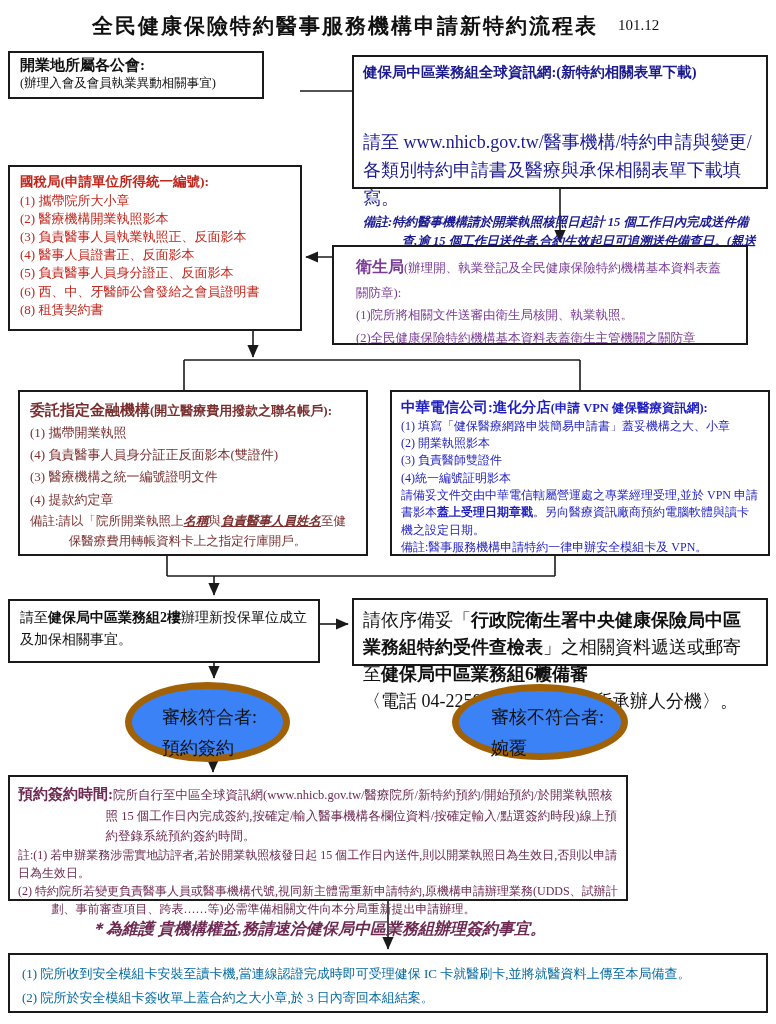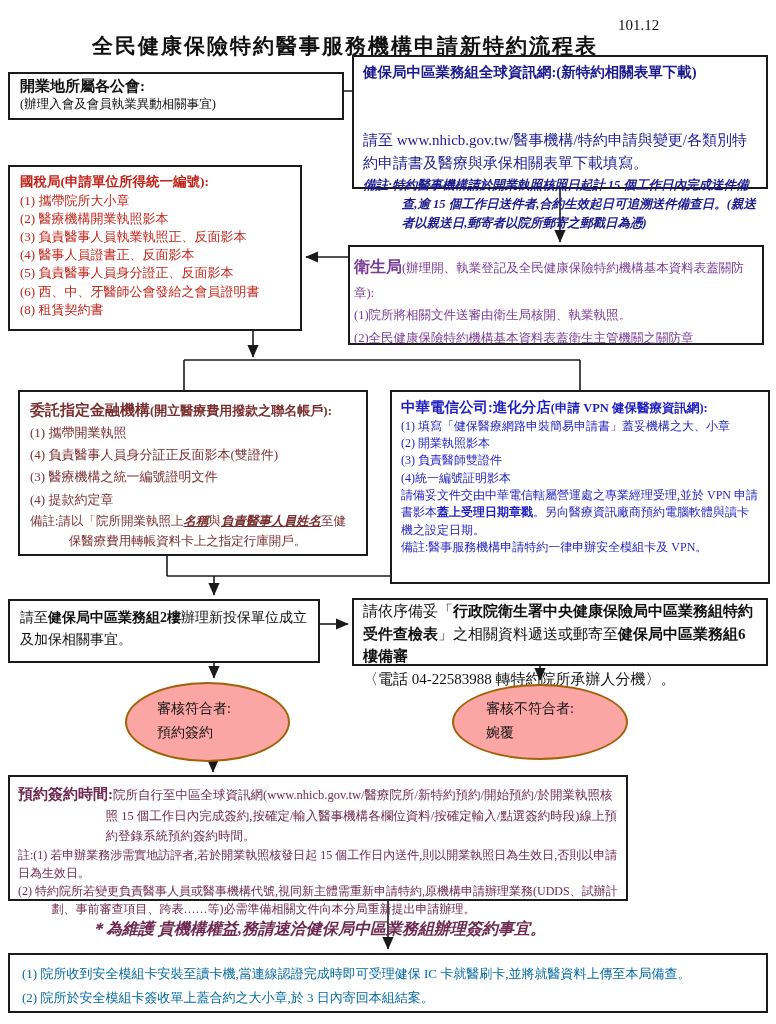--- a/index.html
+++ b/index.html
@@ -3,74 +3,74 @@
 <meta charset="utf-8">
 <style>
   html,body{margin:0;padding:0;background:#e8e8e8;}
   #canvas{
     position:relative;width:776px;height:1024px;background:#ffffff;
     font-family:"Liberation Serif","DejaVu Serif",serif;color:#111;
     overflow:hidden;margin:0 auto;
   }
   .abs{position:absolute;}
   .box{position:absolute;border:2px solid #1a1a1a;background:#fff;box-sizing:border-box;}
-  #title{left:0;top:12px;width:690px;text-align:center;font-size:21px;font-weight:bold;letter-spacing:2px;margin-top:20px;}
+  #title{left:0;top:12px;width:690px;text-align:center;font-size:21px;font-weight:bold;letter-spacing:2px;}
   #version{left:618px;top:17px;font-size:15px;}
 
   
-  #box-guild{left:8px;top:72px;width:336px;height:48px;padding:3px 10px;}
+  #box-guild{left:8px;top:51px;width:256px;height:48px;padding:3px 10px;}
   #box-guild .t{font-size:15px;font-weight:bold;}
   #box-guild .s{font-size:12.5px;}
 
   
   #box-nhi-web{left:352px;top:55px;width:416px;height:134px;padding:6px 9px;color:#1b1b8f;}
   #box-nhi-web .t{font-size:14.5px;font-weight:bold;margin-bottom:3px;}
-  #box-nhi-web .b{font-size:15px;line-height:1.55;margin-top:47px;}
+  #box-nhi-web .b{font-size:18px;line-height:1.55;margin-top:47px;}
   #box-nhi-web .n{font-size:12.5px;line-height:1.55;font-weight:bold;font-style:italic;
                   padding-left:3.1em;text-indent:-3.1em;}
 
   
   #box-tax{left:8px;top:165px;width:294px;height:166px;padding:5px 10px;color:#c0261c;}
   #box-tax .t{font-size:13.5px;font-weight:bold;line-height:1.45;}
   #box-tax .i{font-size:13px;line-height:1.4;}
 
   
-  #box-health{left:348px;top:245px;width:416px;height:100px;padding:6px 4px;color:#7a3b96;}
+  #box-health{left:332px;top:245px;width:416px;height:100px;padding:6px 22px;color:#7a3b96;}
   #box-health .t{font-size:12.5px;line-height:1.8;}
   #box-health .t .big{font-size:16px;font-weight:bold;}
   #box-health .i{font-size:12.5px;line-height:1.8;}
 
   
   #box-bank{left:18px;top:390px;width:350px;height:166px;padding:7px 10px;color:#7a2f2f;}
   #box-bank .t{font-size:15px;font-weight:bold;line-height:1.5;}
   #box-bank .t .small{font-size:13px;}
   #box-bank .i{font-size:13px;line-height:1.72;}
   #box-bank .n{font-size:12.5px;line-height:1.6;padding-left:3.1em;text-indent:-3.1em;}
   #box-bank .em{font-weight:bold;font-style:italic;text-decoration:underline;}
 
   
-  #box-cht{left:390px;top:390px;width:380px;height:194px;padding:5px 9px;color:#1f1fbf;}
+  #box-cht{left:390px;top:390px;width:380px;height:166px;padding:5px 9px;color:#1f1fbf;}
   #box-cht .t{font-size:14.5px;font-weight:bold;line-height:1.4;}
   #box-cht .t .small{font-size:12.5px;}
   #box-cht .i{font-size:12px;line-height:1.45;}
   #box-cht .b{font-size:12px;line-height:1.45;}
   #box-cht .b .em{font-weight:bold;}
   #box-cht .n{font-size:12px;line-height:1.45;}
 
   
   #box-2f{left:8px;top:599px;width:312px;height:64px;padding:6px 10px;font-size:14px;line-height:1.55;}
   #box-2f .em{font-weight:bold;}
 
   
-  #box-checklist{left:352px;top:598px;width:416px;height:68px;padding:0 9px;font-size:15px;line-height:1.5;}
+  #box-checklist{left:352px;top:598px;width:416px;height:68px;padding:7px 9px;font-size:18px;line-height:1.5;}
   #box-checklist .em{font-weight:bold;}
 
   
-  .oval{position:absolute;border:2px solid #a16207;border-radius:50%;background:#fca5a5;
-        box-sizing:border-box;font-size:14px;line-height:1.7;}
+  .oval{position:absolute;border:7px solid #a16207;border-radius:50%;background:#3b82f6;
+        box-sizing:border-box;font-size:18px;line-height:1.7;}
   #oval-pass{left:125px;top:682px;width:165px;height:80px;padding:13px 0 0 30px;}
   #oval-fail{left:452px;top:684px;width:176px;height:76px;padding:11px 0 0 32px;}
 
   
   #box-appt{left:8px;top:775px;width:620px;height:126px;padding:5px 8px;color:#6e2a52;}
   #box-appt .p1{font-size:12.5px;line-height:1.6;padding-left:7em;text-indent:-7em;}
   #box-appt .p1 .h{font-size:15px;font-weight:bold;}
   #box-appt .n1{font-size:12px;line-height:1.5;}
   #box-appt .n2{font-size:12px;line-height:1.5;padding-left:2.8em;text-indent:-2.8em;}
   #box-appt .f{font-size:16px;font-weight:bold;font-style:italic;text-align:center;margin-top:1px;}

